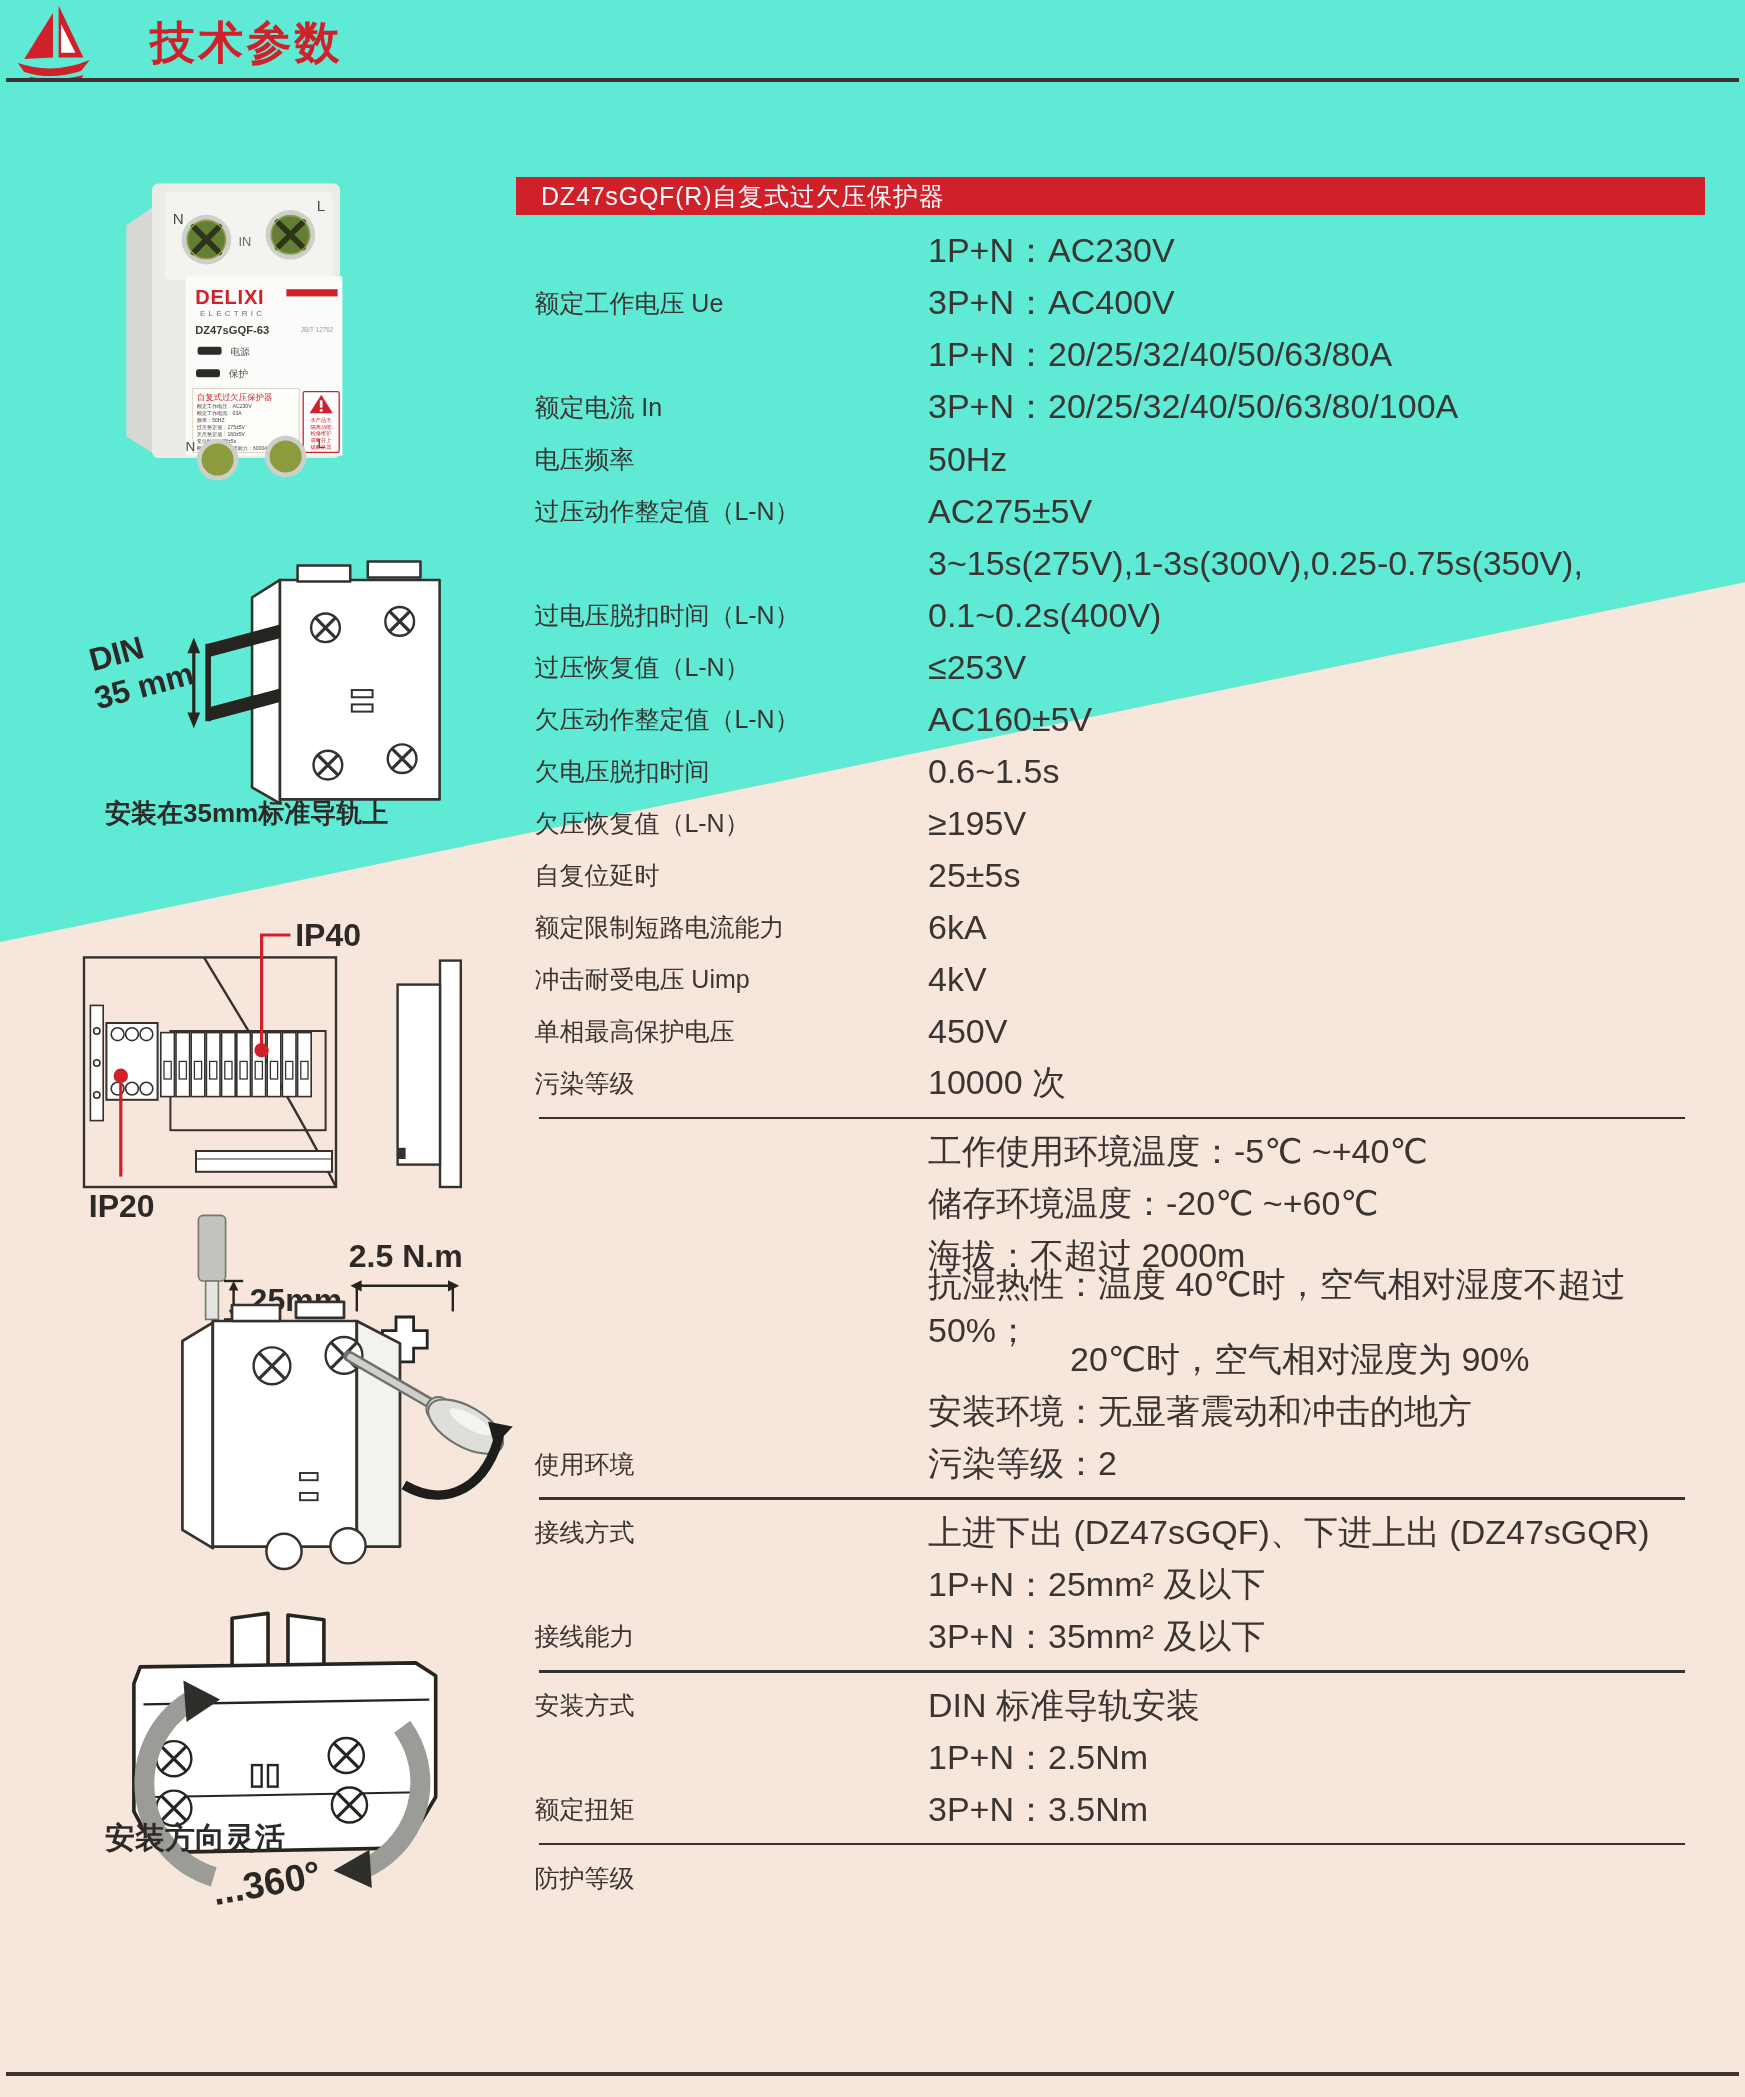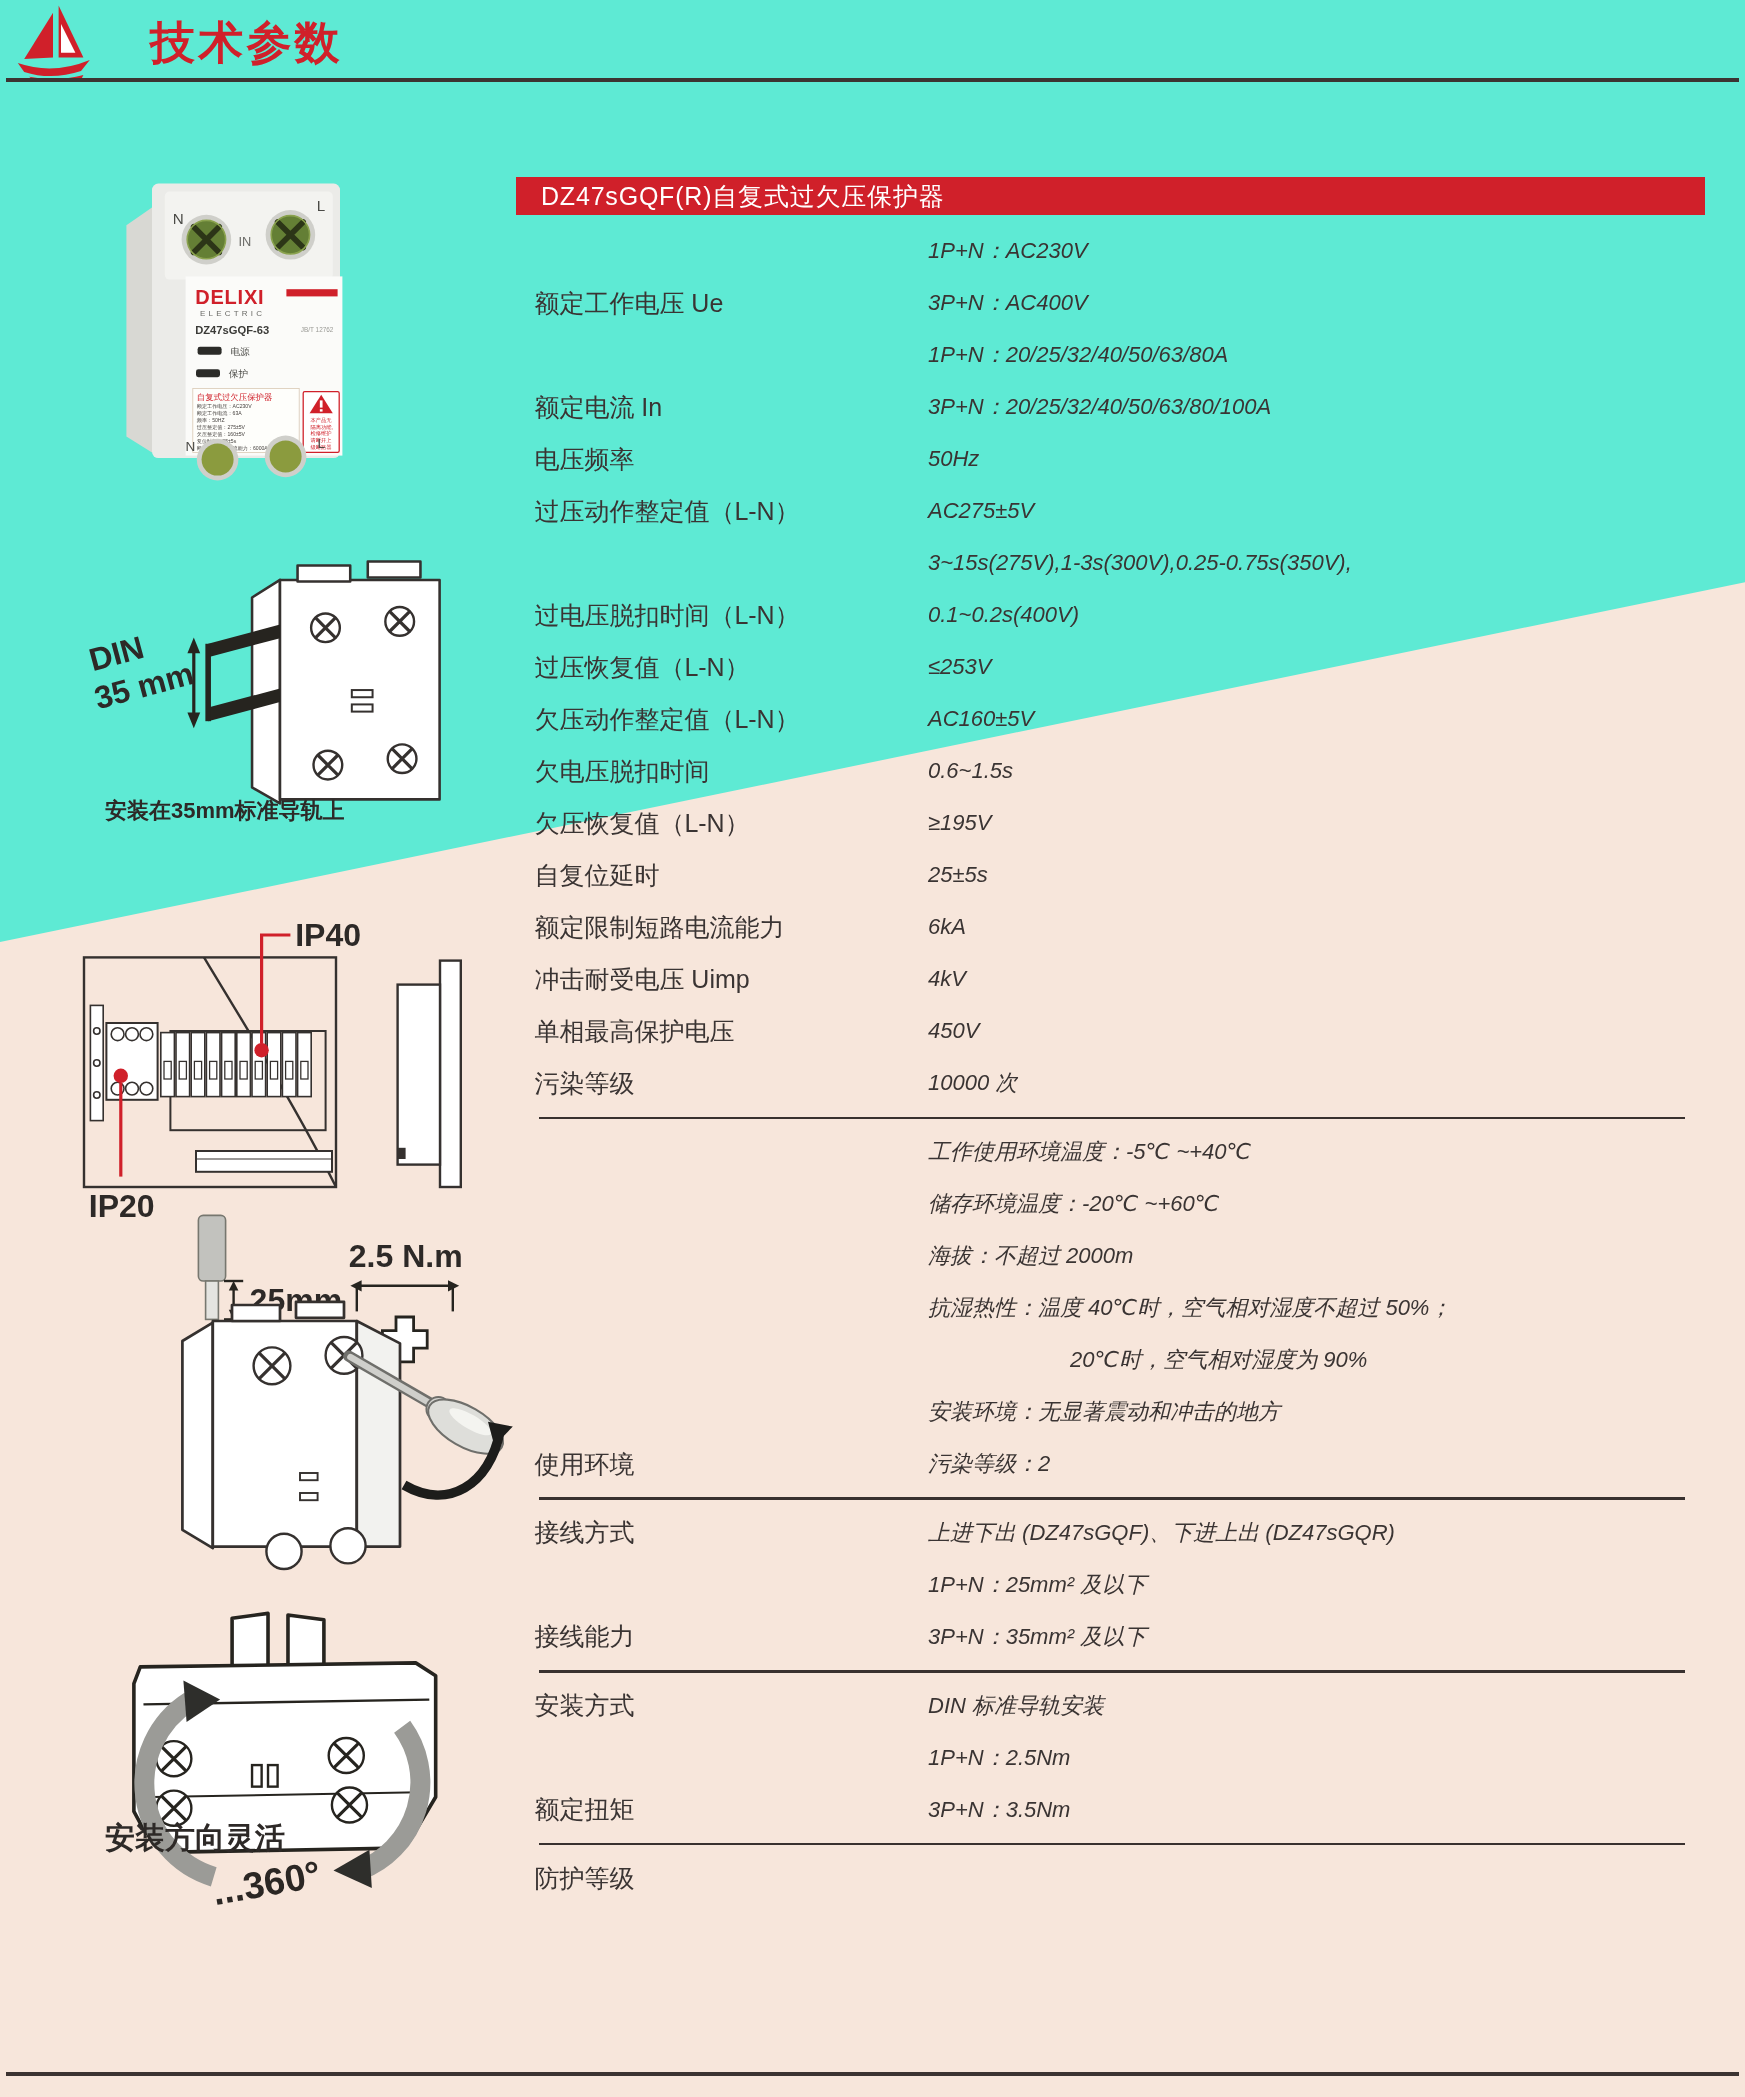--- a/index.html
+++ b/index.html
@@ -22,26 +22,26 @@
   .logo{position:absolute;left:12.8px;top:3.2px;}
   
   .spec-panel{position:absolute;left:516px;top:177px;width:1189px;}
   .spec-header{height:38px;background:var(--red);color:#fff;font-size:25px;
     display:flex;align-items:center;padding-left:25px;letter-spacing:0.8px;}
   .spec-rows{padding-top:10.4px;}
   .spec-row{display:flex;align-items:flex-end;}
   .spec-label{flex:0 0 412px;width:412px;padding-left:18.4px;box-sizing:border-box;
     font-size:25px;color:var(--ink);height:52px;display:flex;align-items:center;}
   .spec-values{flex:1;}
-  .spec-line{height:52px;display:flex;align-items:center;font-size:22px;color:var(--ink);font-style:italic;}
+  .spec-line{height:52px;display:flex;align-items:center;font-size:34px;color:var(--ink);}
   .spec-line.indent{padding-left:142px;}
   .divider{height:2.4px;background:#39312f;margin:7.2px 0 7.2px 23px;width:1146px;}
   
   .caption{position:absolute;font-weight:bold;color:#2d2927;}
-  .caption-din{left:105px;top:796px;font-size:22px;}
+  .caption-din{left:105px;top:796px;font-size:26px;}
   .caption-rotate{left:105px;top:1818px;font-size:30px;}
   svg{position:absolute;overflow:visible;}
   svg text{font-family:"Liberation Sans","DejaVu Sans",sans-serif;}
   .bigdim{font-size:40px;font-weight:bold;fill:#2d2927;}
 </style>
 </head>
 <body>
 
 <div class="page">
   <div class="pink-wedge"></div>

